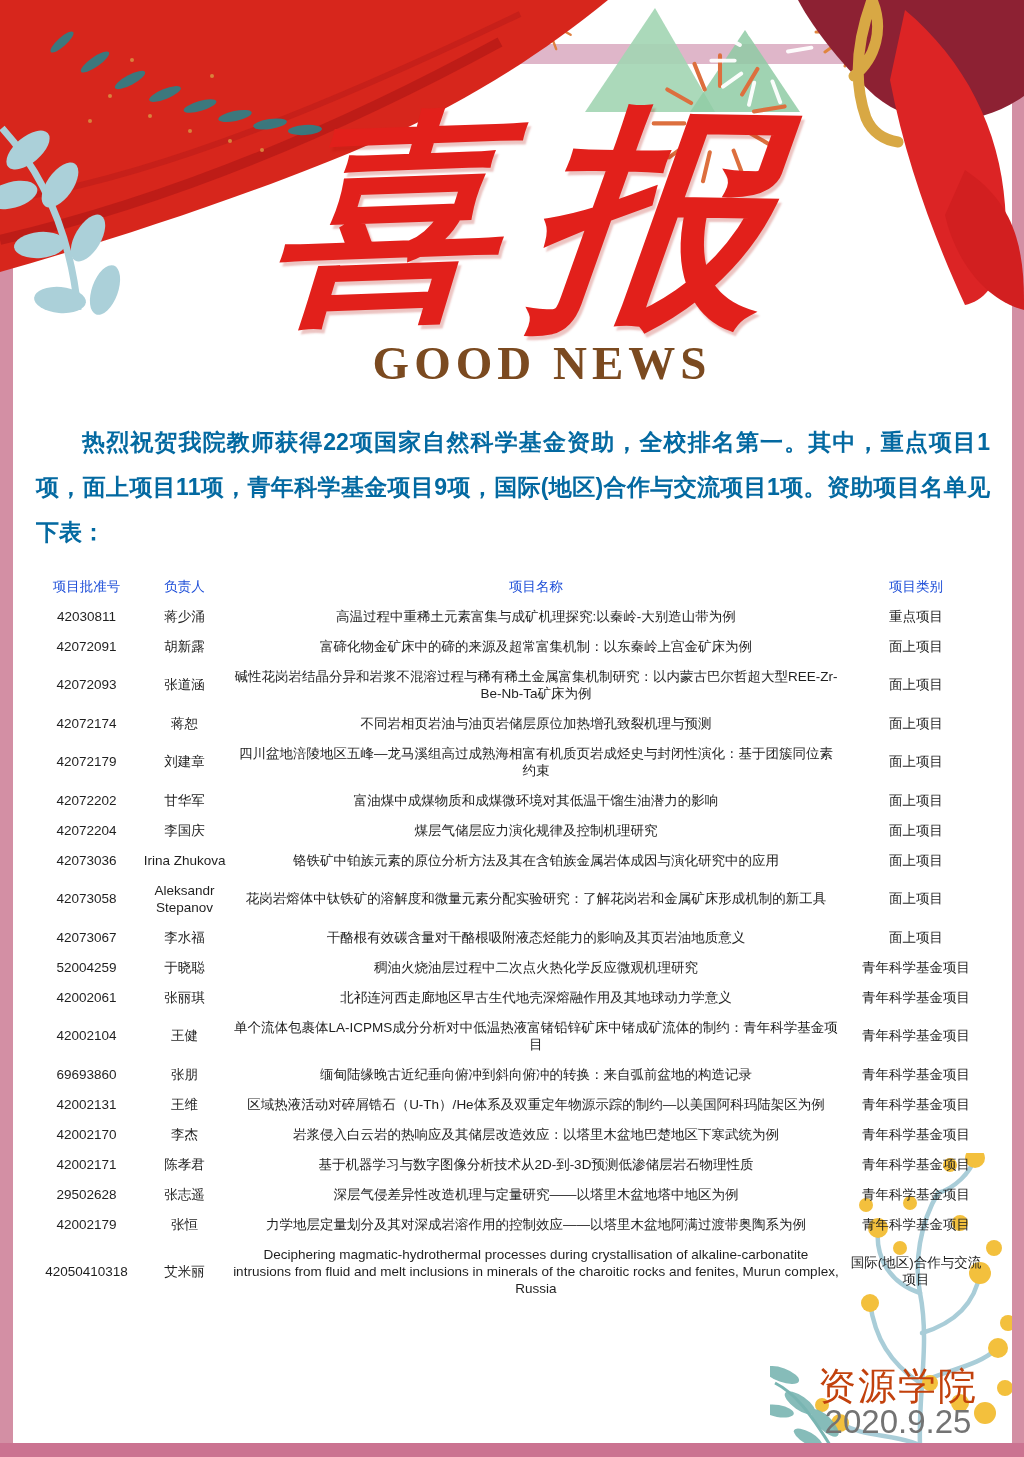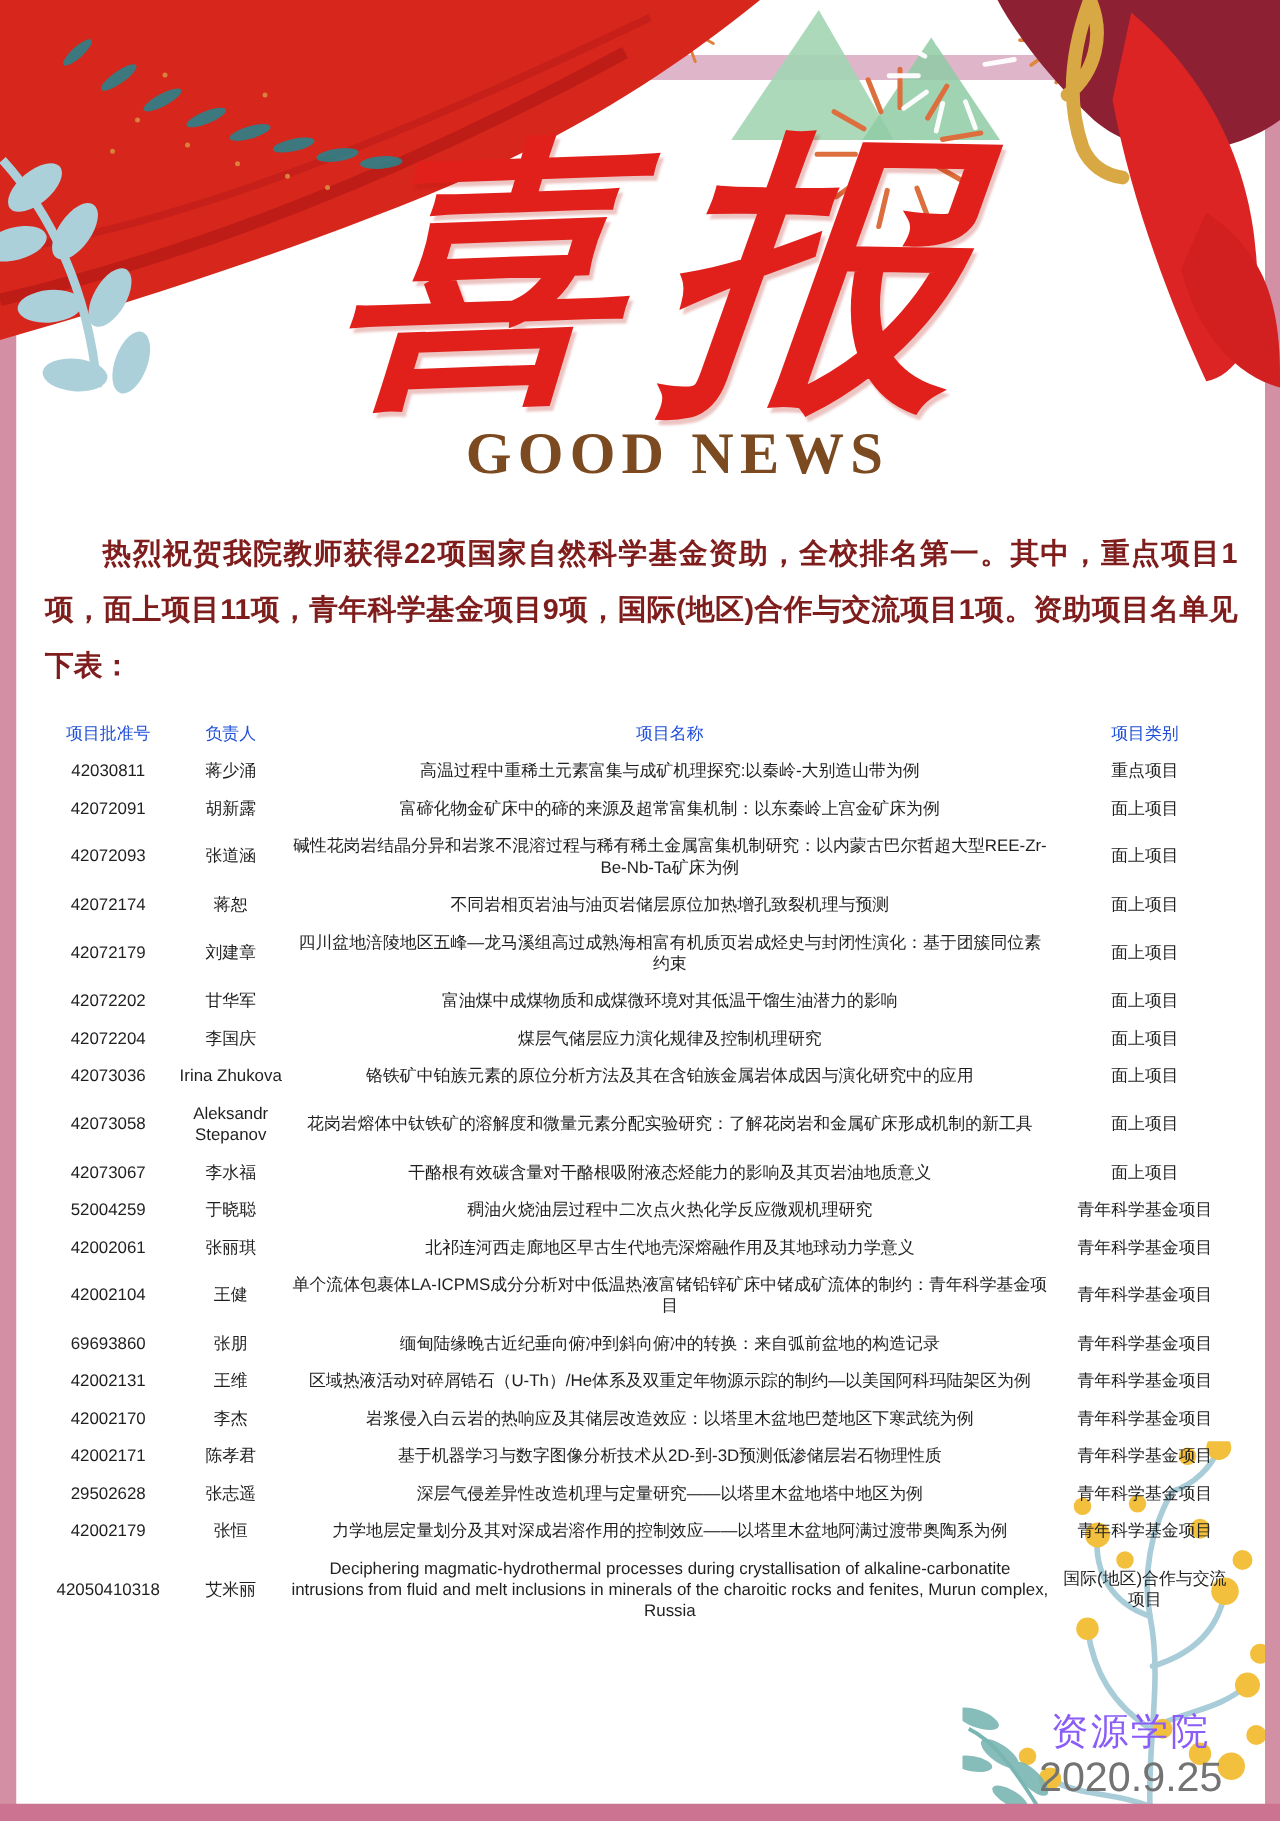--- a/index.html
+++ b/index.html
@@ -25,38 +25,38 @@
   .calligraphy .char1{font-size:224px;transform:skewX(-5deg) rotate(-2deg);}
   .calligraphy .char2{font-size:238px;transform:skewX(-5deg) rotate(1deg);}
   .goodnews{
     position:absolute;left:212px;top:336px;width:660px;z-index:7;
     text-align:center;font-family:"Liberation Serif", serif;font-weight:bold;
     font-size:47px;letter-spacing:5px;color:#7b4a20;
   }
   
   .intro{
     position:absolute;left:36px;top:420px;width:954px;z-index:3;
-    font-size:23px;font-weight:bold;color:#7f1d1d;
+    font-size:23px;font-weight:bold;color:#0369a1;
     line-height:45px;text-indent:2em;text-align:justify;margin:0;
   }
   
   .grants{
     position:absolute;left:34px;top:572px;width:956px;z-index:3;
     border-collapse:collapse;table-layout:fixed;
     font-size:13.5px;color:#1f1f1f;
   }
   .grants th{font-weight:normal;color:#1d4ed8;padding:6px 2px;line-height:17px;text-align:center;vertical-align:middle;}
   .grants td{padding:6.5px 3px;line-height:17px;text-align:center;vertical-align:middle;}
   .col-id{width:11%;}
   .col-pi{width:9.5%;}
   .col-title{width:64%;}
   .col-cat{width:15.5%;}
   
   .footer{position:absolute;right:46px;top:1368px;z-index:7;text-align:center;line-height:36px;}
-  .footer .dept{font-size:30px;letter-spacing:2px;color:#8b5cf6;}
+  .footer .dept{font-size:38px;letter-spacing:2px;color:#c2410c;}
   .footer .date{font-size:33px;color:#737373;}
   
   .plant{position:absolute;left:770px;top:1153px;width:242px;height:292px;z-index:2;pointer-events:none;}
 </style>
 </head>
 <body>
 
 <div class="border-strip border-left"></div>
 <div class="border-strip border-right"></div>
 <div class="border-strip border-bottom"></div>

